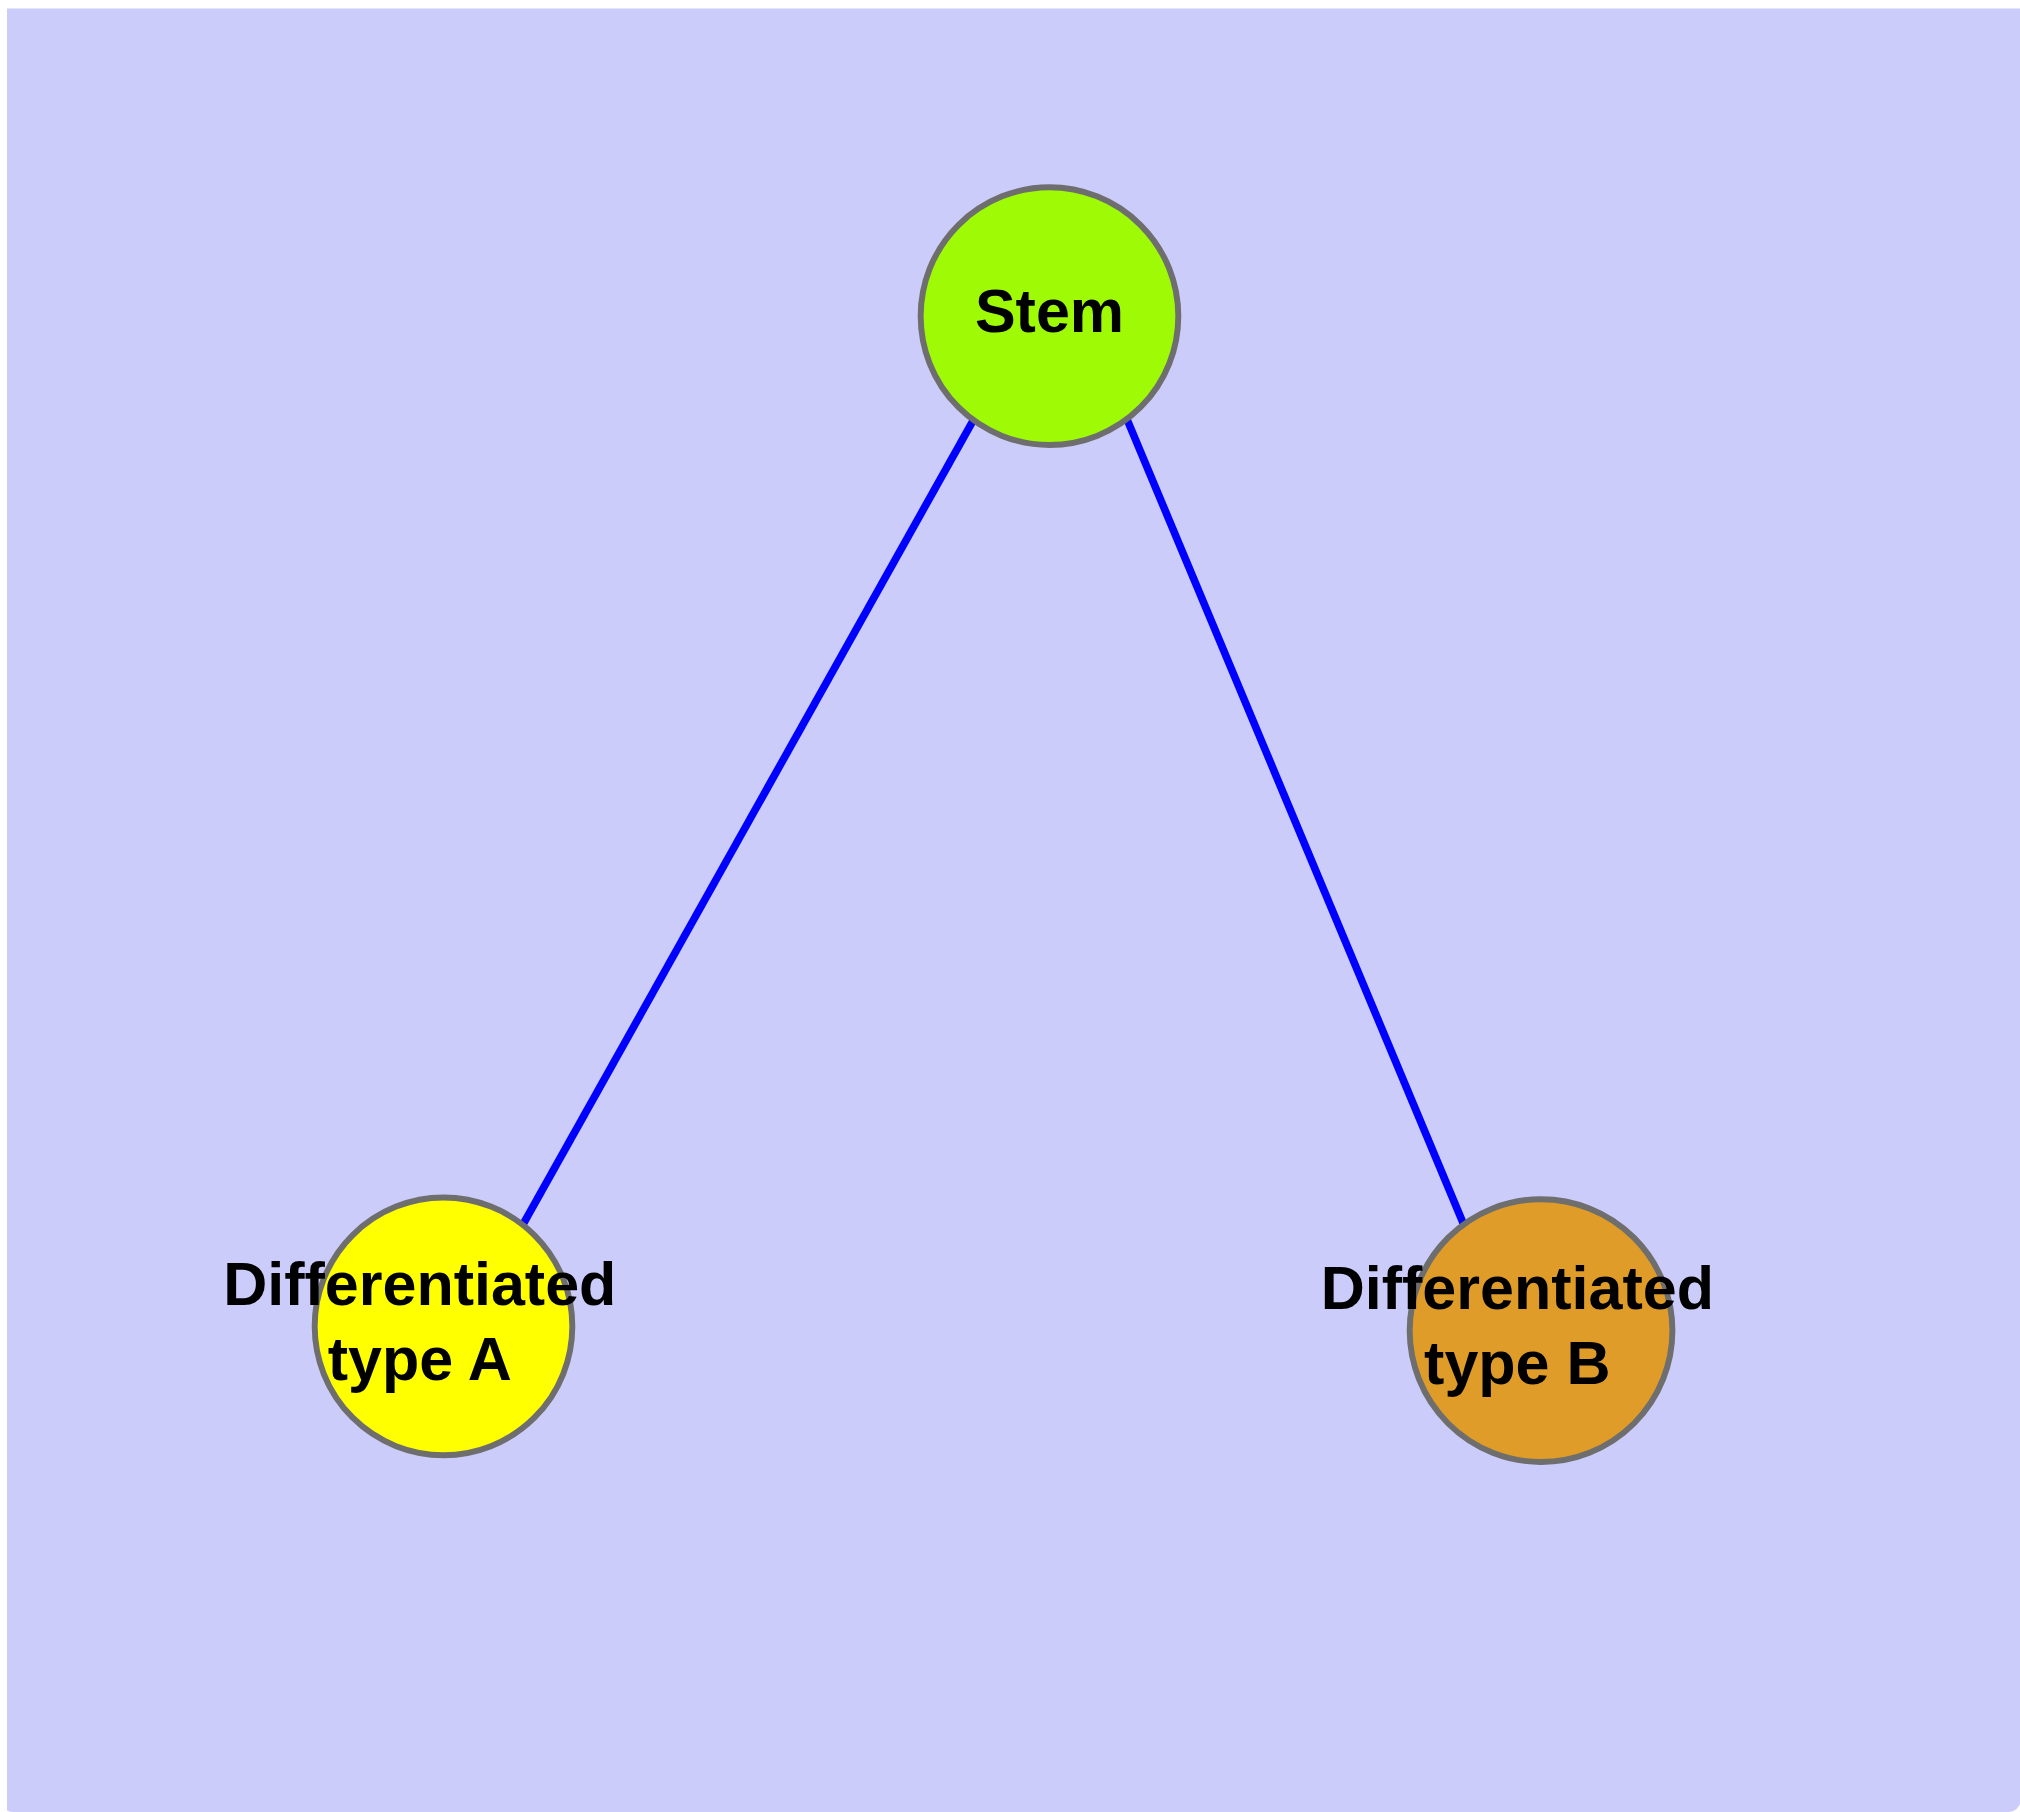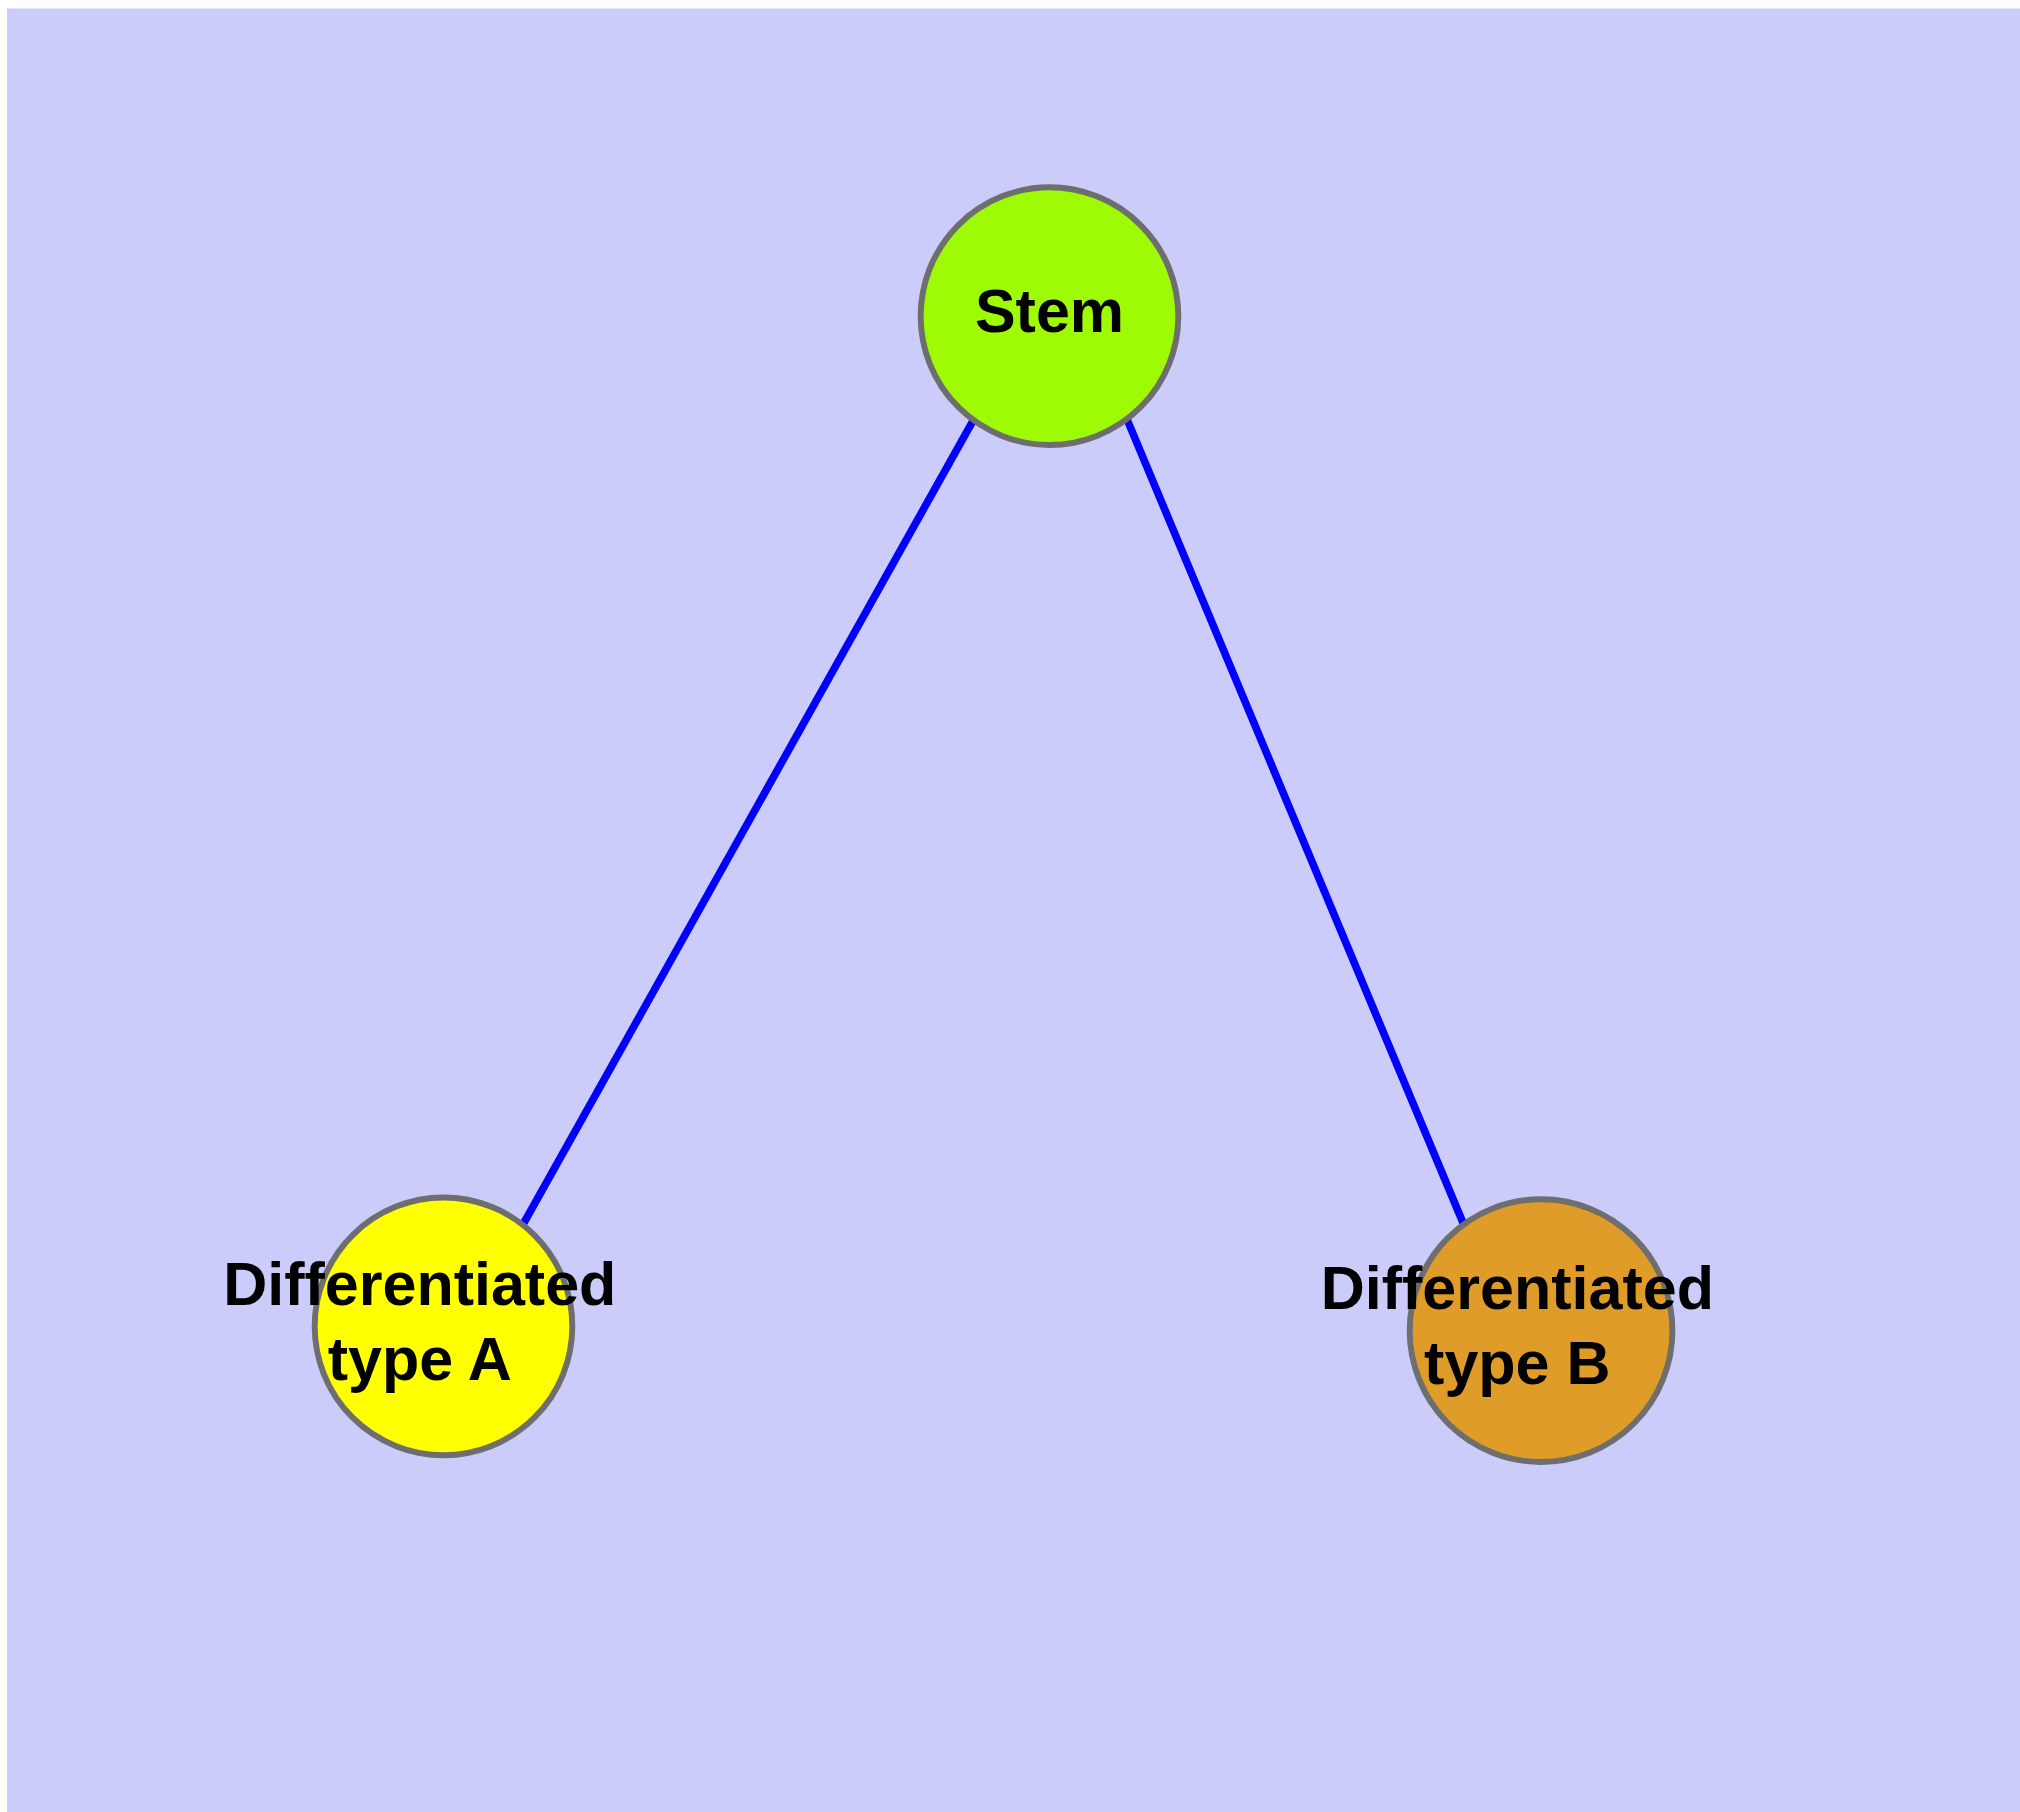--- a/index.html
+++ b/index.html
@@ -10,20 +10,21 @@
   }
   body {
     font-family: "Liberation Sans", "DejaVu Sans", sans-serif;
   }
   #canvas-wrap {
     position: relative;
     width: 2021px;
     height: 1812px;
     overflow: hidden;
     background: #ffffff;
+    border-radius: 13px;
   }
   #graph-svg {
     position: absolute;
     top: 0;
     left: 0;
     width: 2021px;
     height: 1812px;
     display: block;
   }
   .node-circle {

